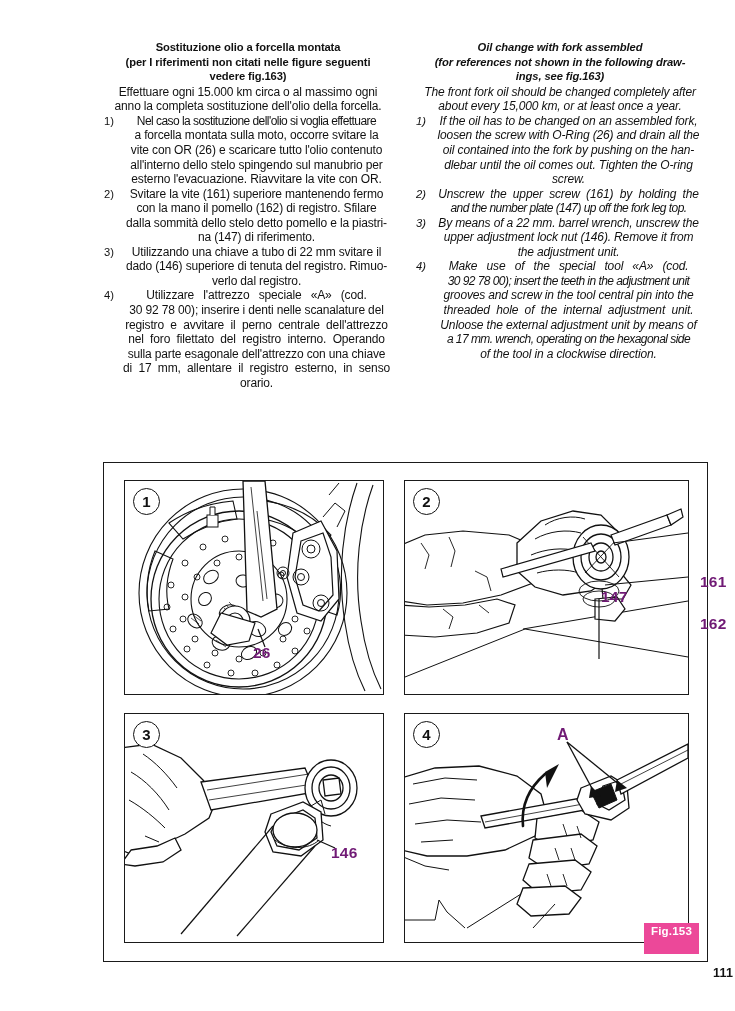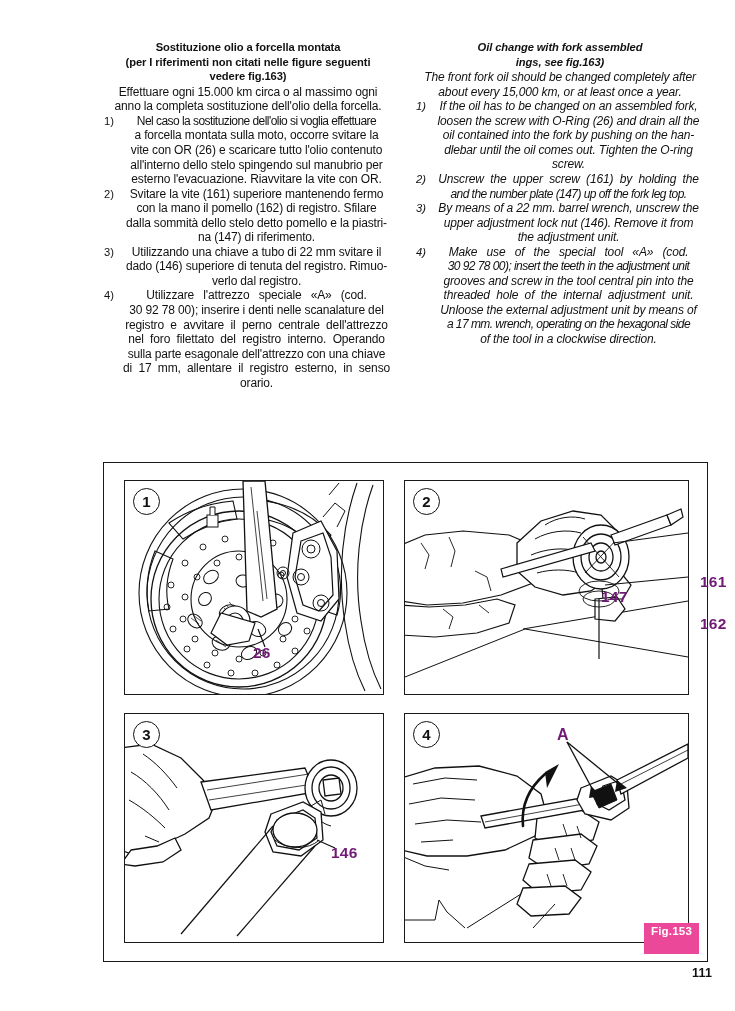--- a/index.html
+++ b/index.html
@@ -138,21 +138,21 @@
     color: #ffffff;
     font-size: 11.5px;
     font-weight: bold;
     padding: 2px 7px 17px 7px;
     letter-spacing: 0.2px;
     z-index: 9;
   }
 
   .page-num {
     position: absolute;
-    left: 692px;
+    left: 713px;
     top: 966px;
     font-size: 12.5px;
     font-weight: bold;
     letter-spacing: 0.3px;
   }
 
   svg { display: block; }
 </style>
 </head>
 <body>
@@ -202,20 +202,21 @@
       <div class="body-line wide2">nel foro filettato del registro interno. Operando</div>
       <div class="body-line">sulla parte esagonale dell'attrezzo con una chiave</div>
       <div class="body-line wide2">di 17 mm, allentare il registro esterno, in senso</div>
       <div class="body-line">orario.</div>
     </div>
   </div>
 
   <div class="col col-en">
     <div class="para">
       <div class="head-line">Oil change with fork assembled</div>
+      <div class="head-line">(for references not shown in the following draw-</div>
       <div class="head-line">ings, see fig.163)</div>
     </div>
     <div class="para intro">
       <div class="body-line">The front fork oil should be changed completely after</div>
       <div class="body-line">about every 15,000 km, or at least once a year.</div>
     </div>
 
     <div class="para numbered">
       <span class="marker">1)</span>
       <div class="body-line first-line">If the oil has to be changed on an assembled fork,</div>

